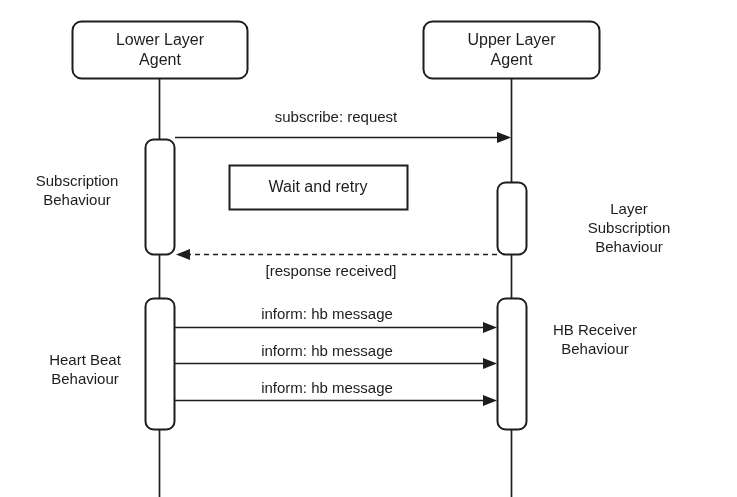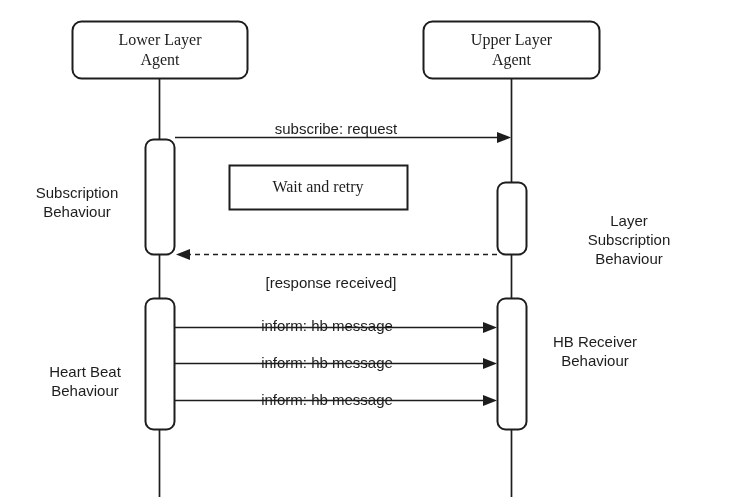--- a/index.html
+++ b/index.html
@@ -12,23 +12,23 @@
     position: relative;
     width: 737px;
     height: 497px;
     background: var(--bg);
     font-family: "Liberation Sans", sans-serif;
     color: var(--stroke);
     overflow: hidden;
   }
   .stage svg { position: absolute; left: 0; top: 0; }
   .overlay { position: absolute; display: flex; align-items: center; justify-content: center;
-             text-align: center; white-space: pre-line; line-height: 1.22; font-family: Liberation Serif, serif; }
+             text-align: center; white-space: pre-line; line-height: 1.22; }
   .floating { position: absolute; transform: translateX(-50%); text-align: center;
-              white-space: pre-line; line-height: 1.28; margin-top: 12px; }
+              white-space: pre-line; line-height: 1.28; }
   .actor-label { font-size: 16px; }
   .msg { font-size: 15px; }
   .msg-small { font-size: 12px; }
   .behaviour { font-size: 15px; }
   .wait-label { font-size: 16px; }
   .shape { fill: var(--bg); stroke: var(--stroke); stroke-width: 2; }
   .wire { stroke: var(--stroke); stroke-width: 1.7; }
   .wire-dashed { stroke: var(--stroke); stroke-width: 1.7; stroke-dasharray: 5 4; }
   .head { fill: var(--stroke); stroke: none; }
 </style>

